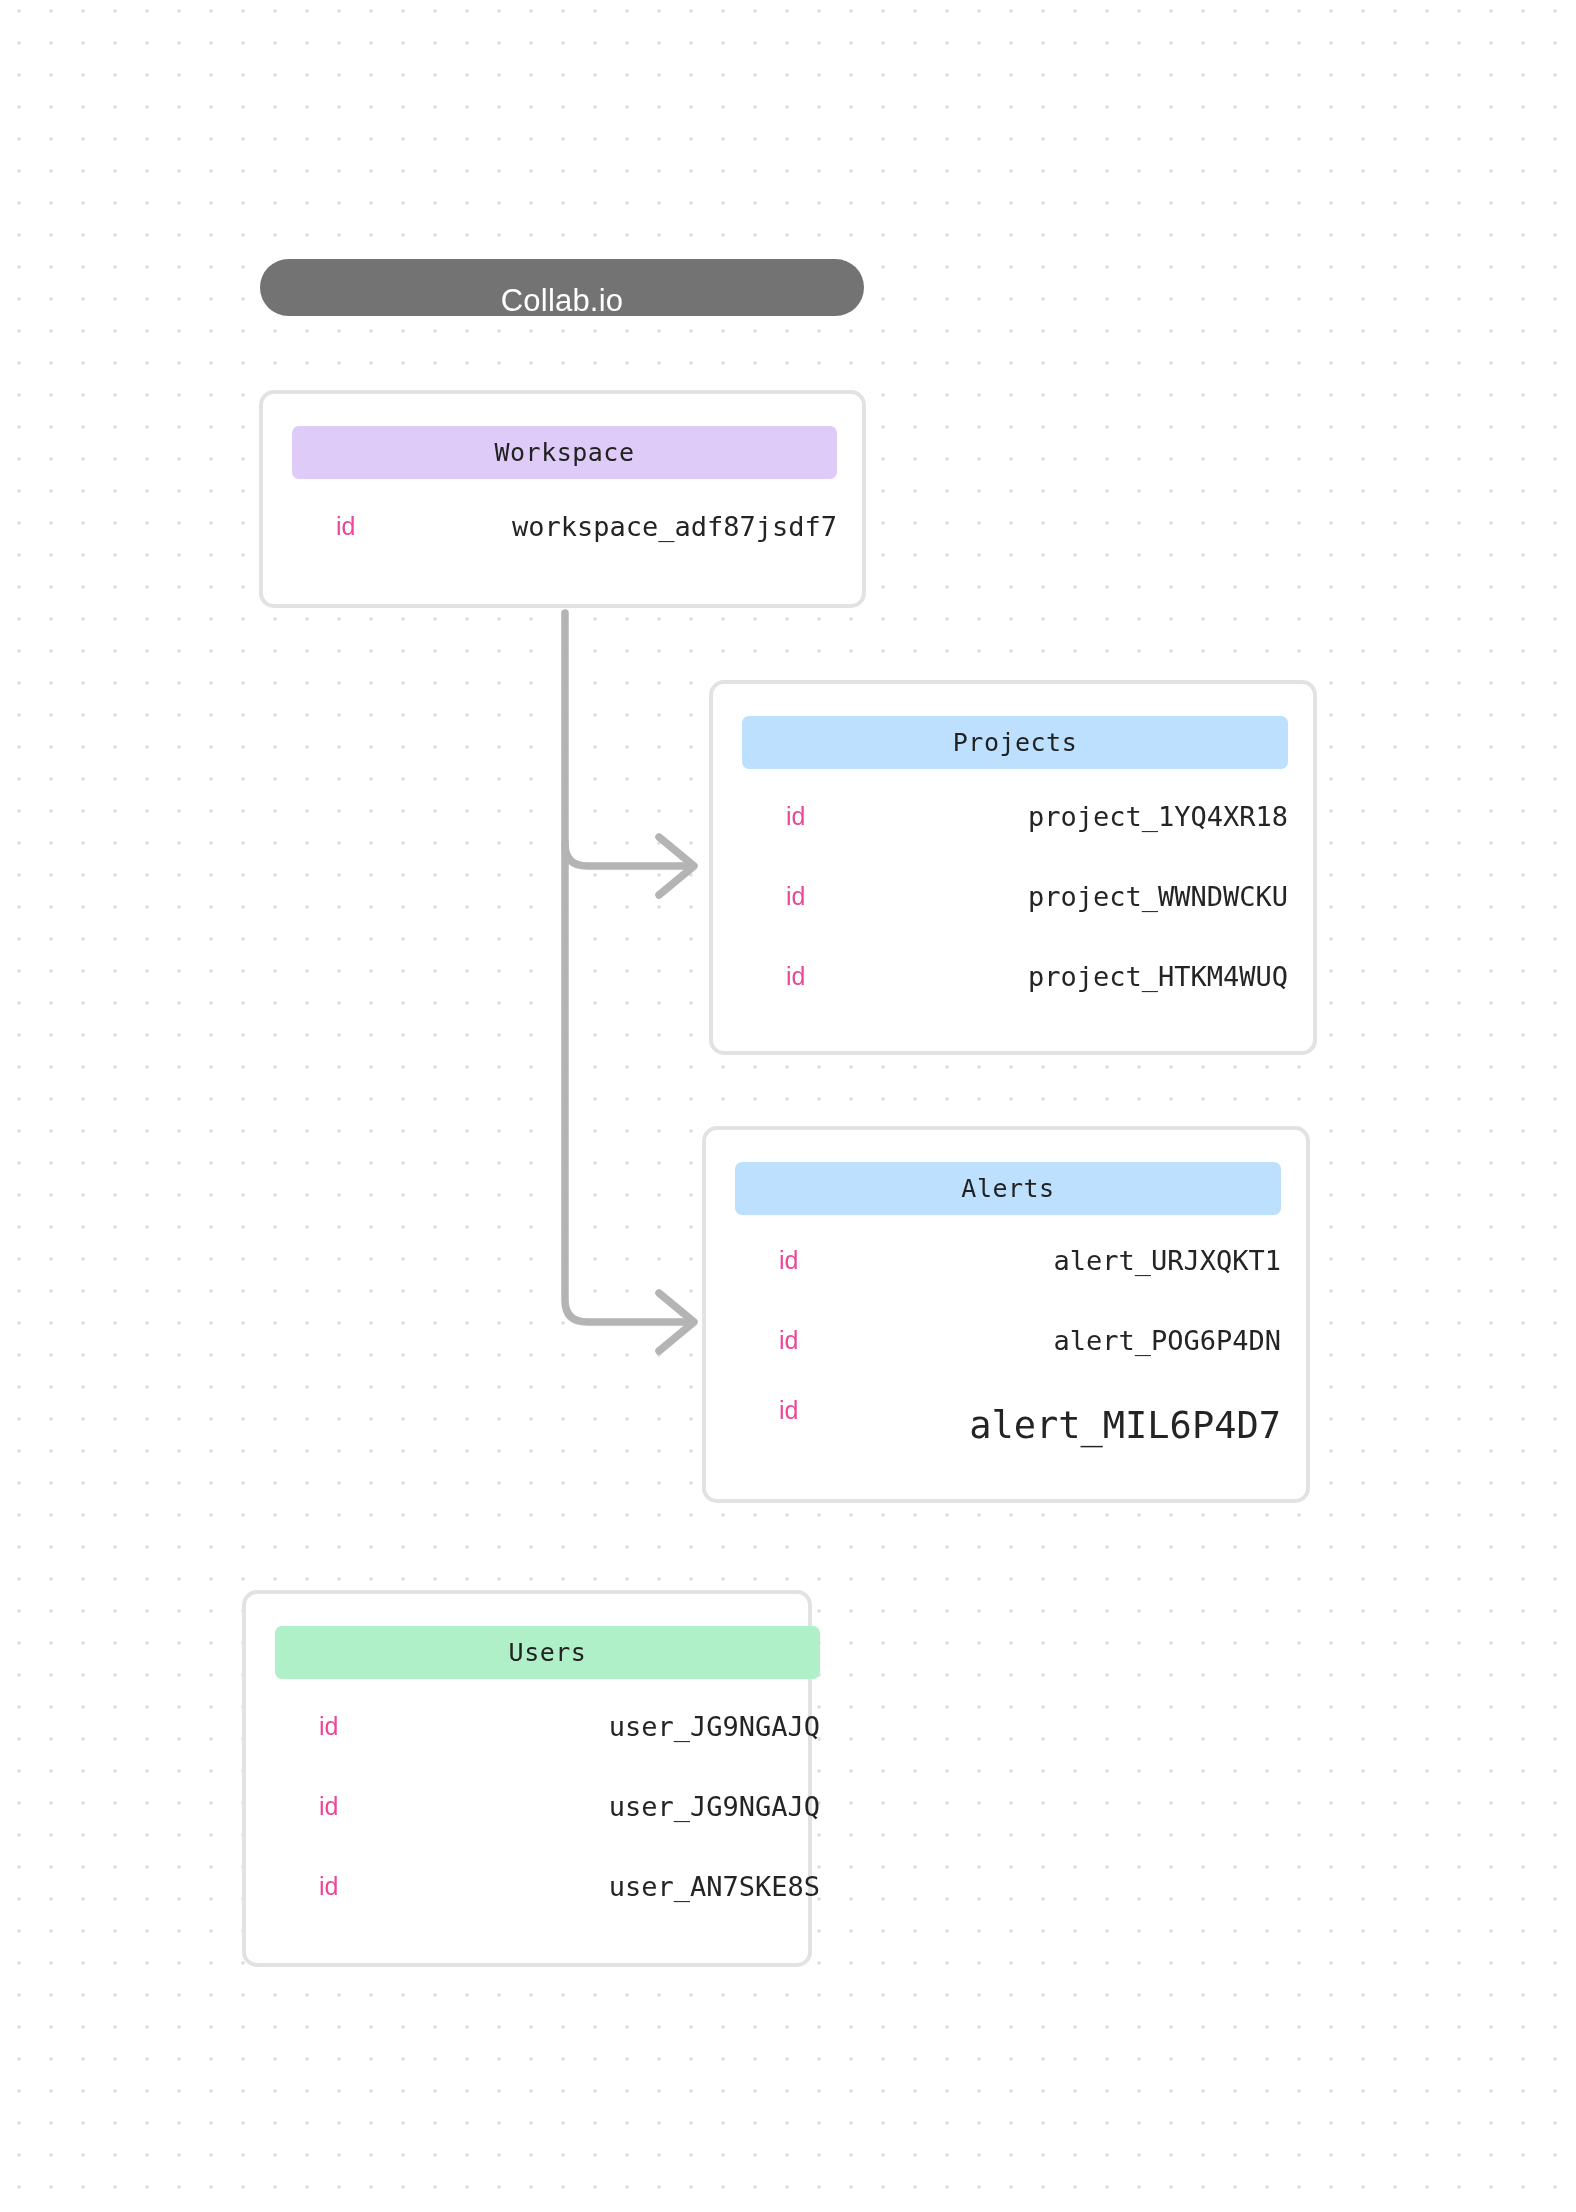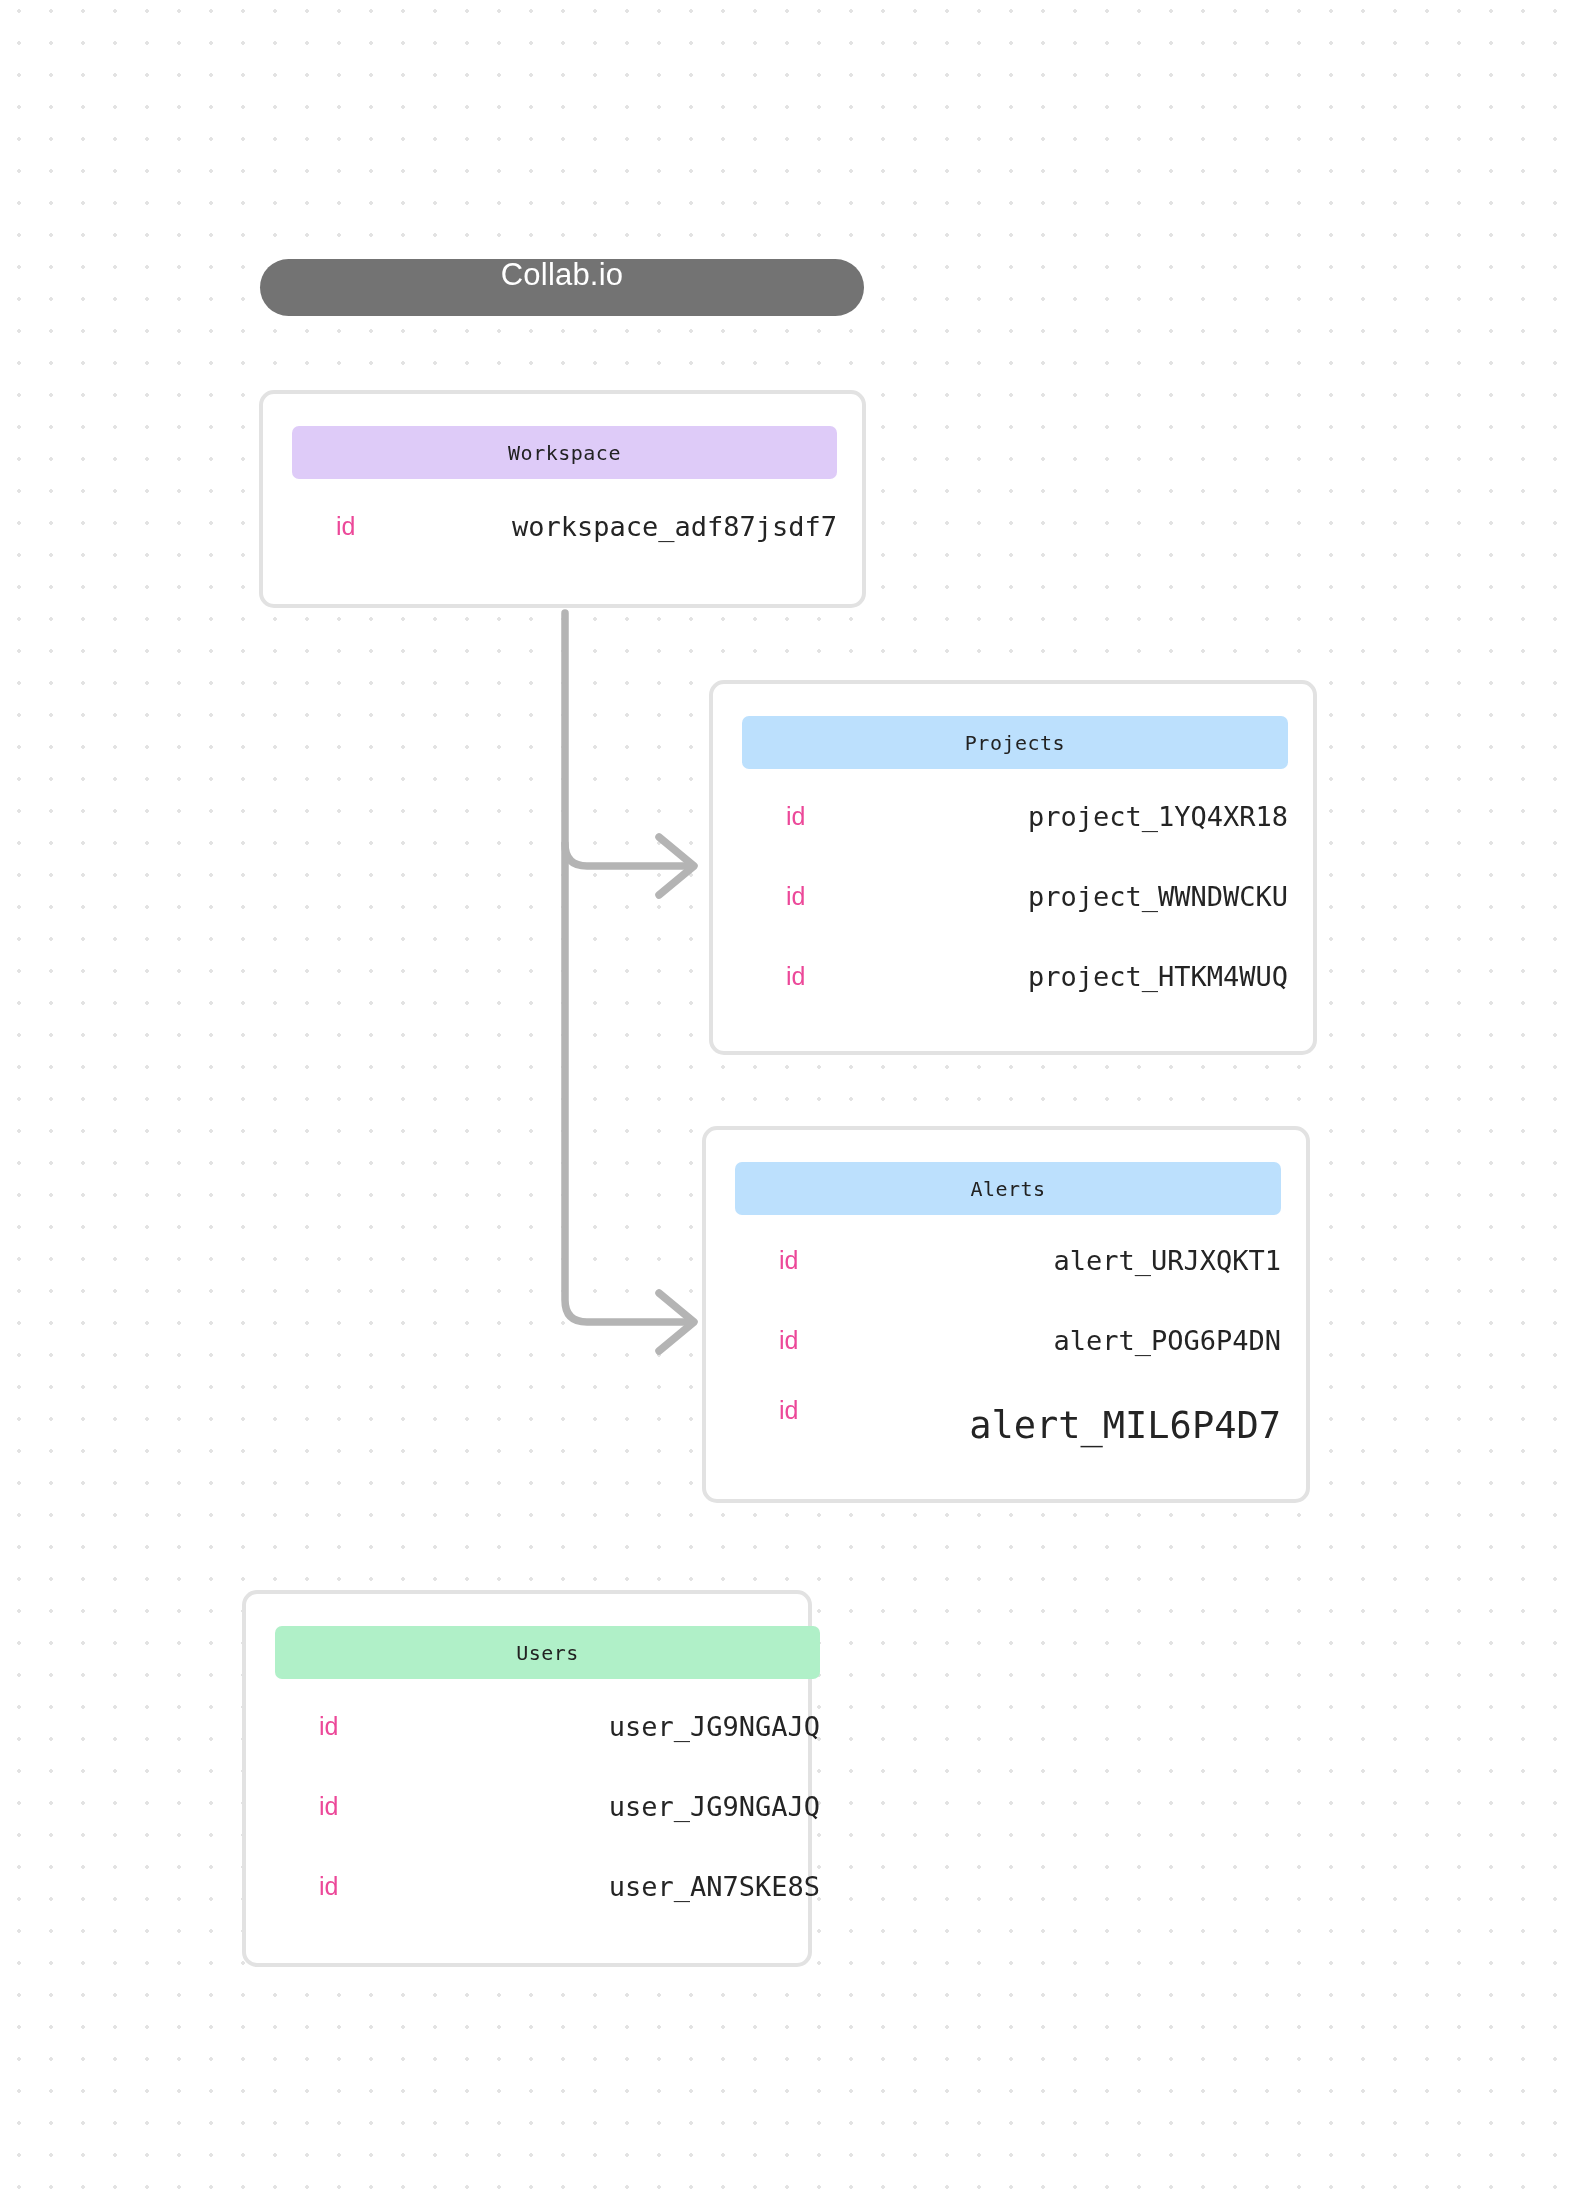--- a/index.html
+++ b/index.html
@@ -24,21 +24,21 @@
   
   .title-pill {
     position: absolute;
     left: 260px;
     top: 259px;
     width: 604px;
     height: 57px;
     border-radius: 28.5px;
     background: #737373;
     display: flex;
-    align-items: flex-start;
+    align-items: flex-end;
     justify-content: center;
   }
   .title-pill-label {
     color: #ffffff;
     font-family: "Liberation Sans", sans-serif;
     font-size: 31px;
     line-height: 1;
     letter-spacing: 0.2px;
   }
 
@@ -56,21 +56,21 @@
     left: 29px;
     top: 32px;
     height: 53px;
     border-radius: 7px;
     display: flex;
     align-items: center;
     justify-content: center;
   }
   .card-header-label {
     font-family: "DejaVu Sans Mono", "Liberation Mono", monospace;
-    font-size: 20px;
+    font-size: 25px;
     color: #222222;
     line-height: 1;
     letter-spacing: 0.5px;
   }
 
   .row {
     position: absolute;
     left: 29px;
     height: 40px;
     display: flex;

